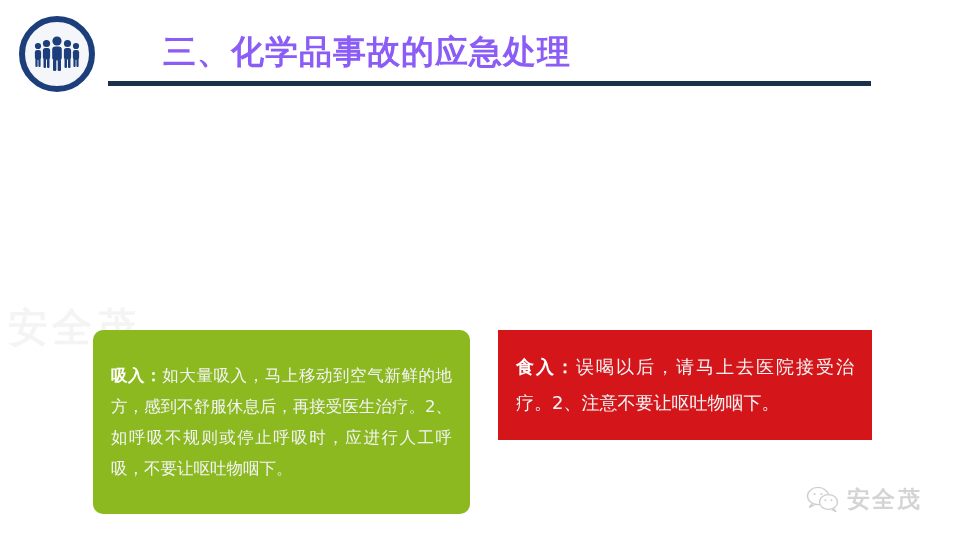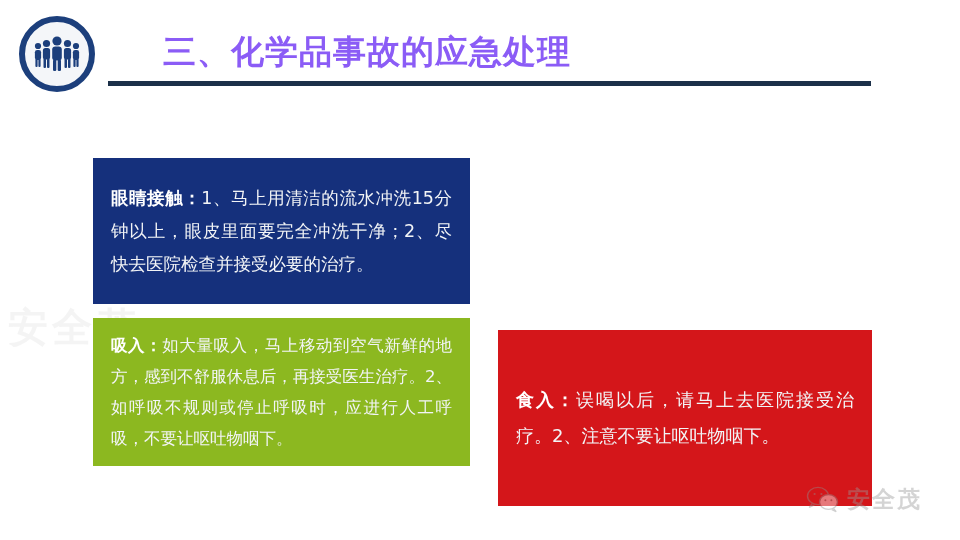--- a/index.html
+++ b/index.html
@@ -104,31 +104,32 @@
   #card-skin {
     left: 498px;
     top: 158px;
     width: 374px;
     height: 146px;
     background: #1a9653;
   }
 
   #card-inhale {
     left: 93px;
-    top: 318px;
+    top: 330px;
     width: 377px;
-    height: 148px;
+    height: 184px;
     background: #8cb820;
+    border-radius: 10px;
   }
 
   #card-ingest {
     left: 498px;
     top: 330px;
     width: 374px;
-    height: 176px;
+    height: 110px;
     background: #d4161a;
   }
 
   #card-skin .card-text,
   #card-inhale .card-text {
     font-size: 16.5px;
     line-height: 31px;
   }
 
   #card-ingest .card-text {
@@ -208,25 +209,20 @@
       </svg>
     </div>
 
     <div id="title-text">三、化学品事故的应急处理</div>
 
     <div id="header-rule"></div>
   </div>
 
   <div id="bg-watermark">安全茂</div>
 
-  <div class="card" id="card-eye">
-    <div class="card-text">
-      <span class="card-label">眼睛接触：</span><span>1、马上用清洁的流水冲洗15分钟以上，眼皮里面要完全冲洗干净；2、尽快去医院检查并接受必要的治疗。</span>
-    </div>
-  </div>
 
 
   <div class="card" id="card-inhale">
     <div class="card-text">
       <span class="card-label">吸入：</span><span>如大量吸入，马上移动到空气新鲜的地方，感到不舒服休息后，再接受医生治疗。2、如呼吸不规则或停止呼吸时，应进行人工呼吸，不要让呕吐物咽下。</span>
     </div>
   </div>
 
   <div class="card" id="card-ingest">
     <div class="card-text">

